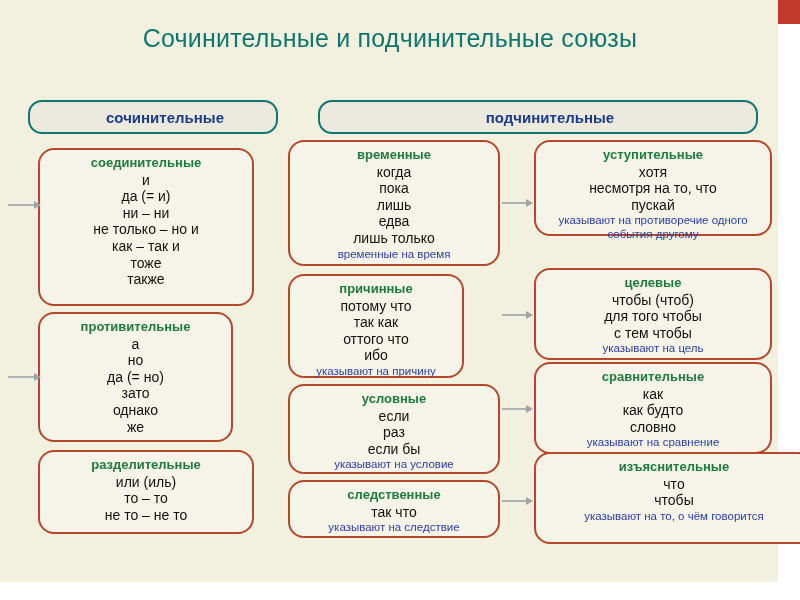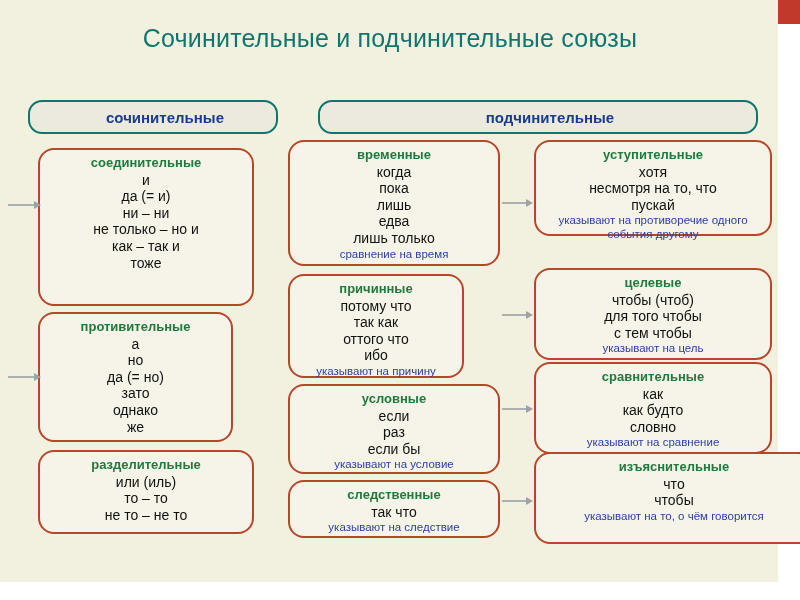--- a/index.html
+++ b/index.html
@@ -154,20 +154,21 @@
   <div class="pill" id="pill-sub">подчинительные</div>
 
   <div class="card" id="c-soed">
     <div class="head">соединительные</div>
     <div class="word">и</div>
     <div class="word">да (= и)</div>
     <div class="word">ни – ни</div>
     <div class="word">не только – но и</div>
     <div class="word">как – так и</div>
     <div class="word">тоже</div>
+    <div class="word">также</div>
   </div>
 
   <div class="card" id="c-prot">
     <div class="head">противительные</div>
     <div class="word">а</div>
     <div class="word">но</div>
     <div class="word">да (= но)</div>
     <div class="word">зато</div>
     <div class="word">однако</div>
     <div class="word">же</div>
@@ -180,21 +181,21 @@
     <div class="word">не то – не то</div>
   </div>
 
   <div class="card" id="c-vrem">
     <div class="head">временные</div>
     <div class="word">когда</div>
     <div class="word">пока</div>
     <div class="word">лишь</div>
     <div class="word">едва</div>
     <div class="word">лишь только</div>
-    <div class="note">сравнение на время</div>
+    <div class="note">временные на время</div>
   </div>
 
   <div class="card" id="c-prich">
     <div class="head">причинные</div>
     <div class="word">потому что</div>
     <div class="word">так как</div>
     <div class="word">оттого что</div>
     <div class="word">ибо</div>
     <div class="note">указывают на причину</div>
   </div>

